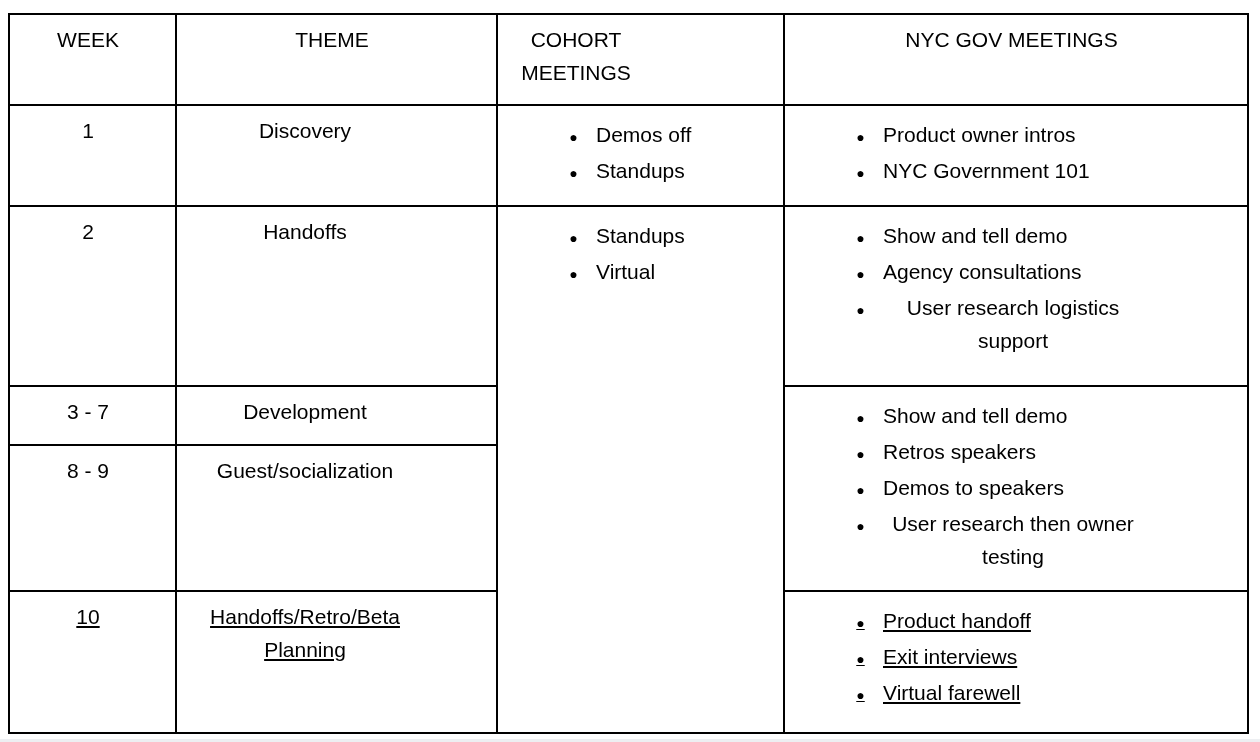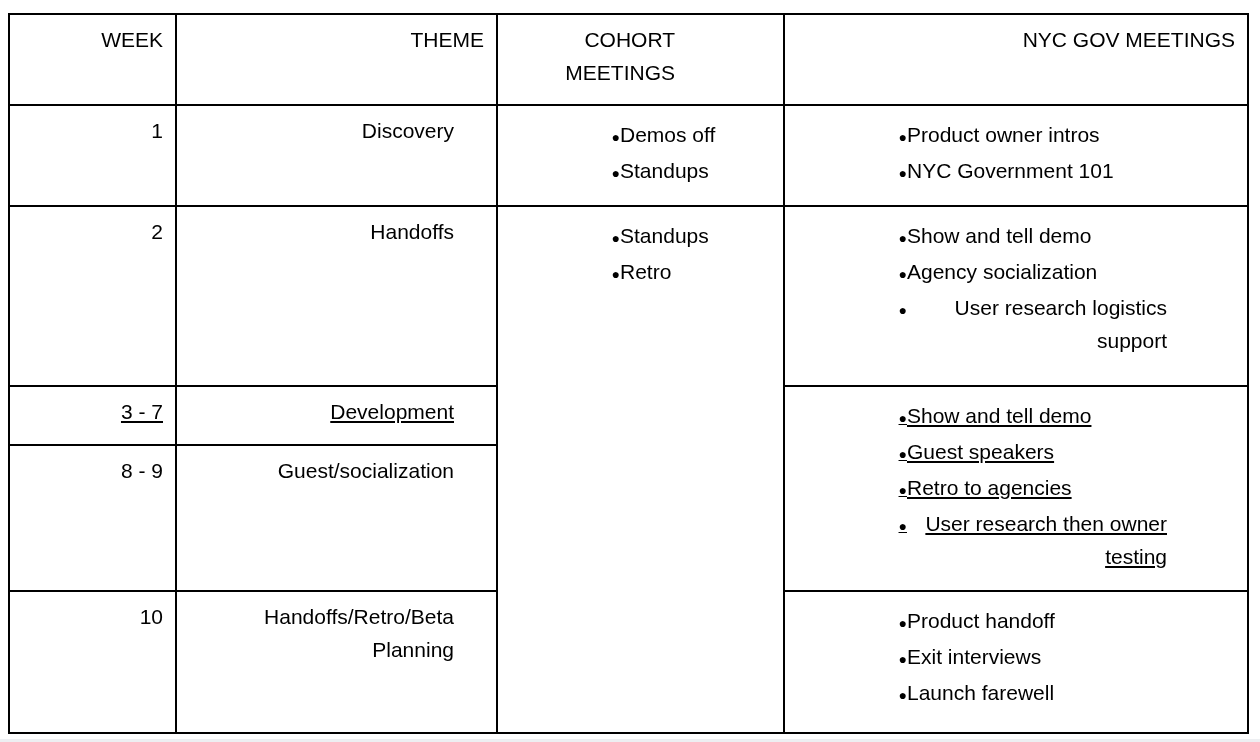--- a/index.html
+++ b/index.html
@@ -20,39 +20,39 @@
     left: 8px;
     top: 13px;
     width: 1239px;
     border-collapse: collapse;
     table-layout: fixed;
   }
   .schedule th,
   .schedule td {
     border: 2px solid #000000;
     vertical-align: top;
-    text-align: right;
-    padding: 8px 12px 8px 27px;
+    text-align: center;
+    padding: 8px 12px 8px 3px;
     font-size: 21px;
     line-height: 33px;
     font-weight: normal;
     overflow: hidden;
   }
   
   col.c-week   { width: 167px; }
   col.c-theme  { width: 321px; }
   col.c-cohort { width: 287px; }
   col.c-nyc    { width: 464px; }
   
   tr.r-header { height: 91px; }
   tr.r-1 { height: 101px; }
   tr.r-2 { height: 180px; }
-  tr.r-3 { height: 59px; text-decoration: underline; }
+  tr.r-3 { height: 59px; }
   tr.r-4 { height: 146px; }
-  tr.r-5 { height: 142px; }
+  tr.r-5 { height: 142px; text-decoration: underline; }
 
   .hdr-wrap {
     display: block;
   }
   .hdr-wrap.narrow {
     max-width: 150px;
   }
   .theme-text {
     display: block;
     max-width: 250px;
@@ -147,33 +147,33 @@
         <span class="theme-text">Handoffs</span>
       </td>
       <td class="col-cohort" rowspan="4">
         <ul class="bullets">
             <li class="bullet-item">
               <span class="bullet-marker">●</span>
               <span class="bullet-text">Standups</span>
             </li>
             <li class="bullet-item">
               <span class="bullet-marker">●</span>
-              <span class="bullet-text">Retro</span>
+              <span class="bullet-text">Virtual</span>
             </li>
           </ul>
       </td>
       <td class="col-nyc">
         <ul class="bullets">
             <li class="bullet-item">
               <span class="bullet-marker">●</span>
               <span class="bullet-text">Show and tell demo</span>
             </li>
             <li class="bullet-item">
               <span class="bullet-marker">●</span>
-              <span class="bullet-text">Agency socialization</span>
+              <span class="bullet-text">Agency consultations</span>
             </li>
             <li class="bullet-item">
               <span class="bullet-marker">●</span>
               <span class="bullet-text">User research logistics support</span>
             </li>
           </ul>
       </td>
     </tr>
 
     <tr class="r-3">
@@ -182,25 +182,25 @@
         <span class="theme-text">Development</span>
       </td>
       <td class="col-nyc" rowspan="2">
         <ul class="bullets">
             <li class="bullet-item">
               <span class="bullet-marker">●</span>
               <span class="bullet-text">Show and tell demo</span>
             </li>
             <li class="bullet-item">
               <span class="bullet-marker">●</span>
-              <span class="bullet-text">Guest speakers</span>
-            </li>
-            <li class="bullet-item">
-              <span class="bullet-marker">●</span>
-              <span class="bullet-text">Retro to agencies</span>
+              <span class="bullet-text">Retros speakers</span>
+            </li>
+            <li class="bullet-item">
+              <span class="bullet-marker">●</span>
+              <span class="bullet-text">Demos to speakers</span>
             </li>
             <li class="bullet-item">
               <span class="bullet-marker">●</span>
               <span class="bullet-text">User research then owner testing</span>
             </li>
           </ul>
       </td>
     </tr>
 
     <tr class="r-4">
@@ -220,21 +220,21 @@
             <li class="bullet-item">
               <span class="bullet-marker">●</span>
               <span class="bullet-text">Product handoff</span>
             </li>
             <li class="bullet-item">
               <span class="bullet-marker">●</span>
               <span class="bullet-text">Exit interviews</span>
             </li>
             <li class="bullet-item">
               <span class="bullet-marker">●</span>
-              <span class="bullet-text">Launch farewell</span>
+              <span class="bullet-text">Virtual farewell</span>
             </li>
           </ul>
       </td>
     </tr>
   </tbody>
 </table>
 
 <div class="page-edge"></div>
 
 </body></html>

